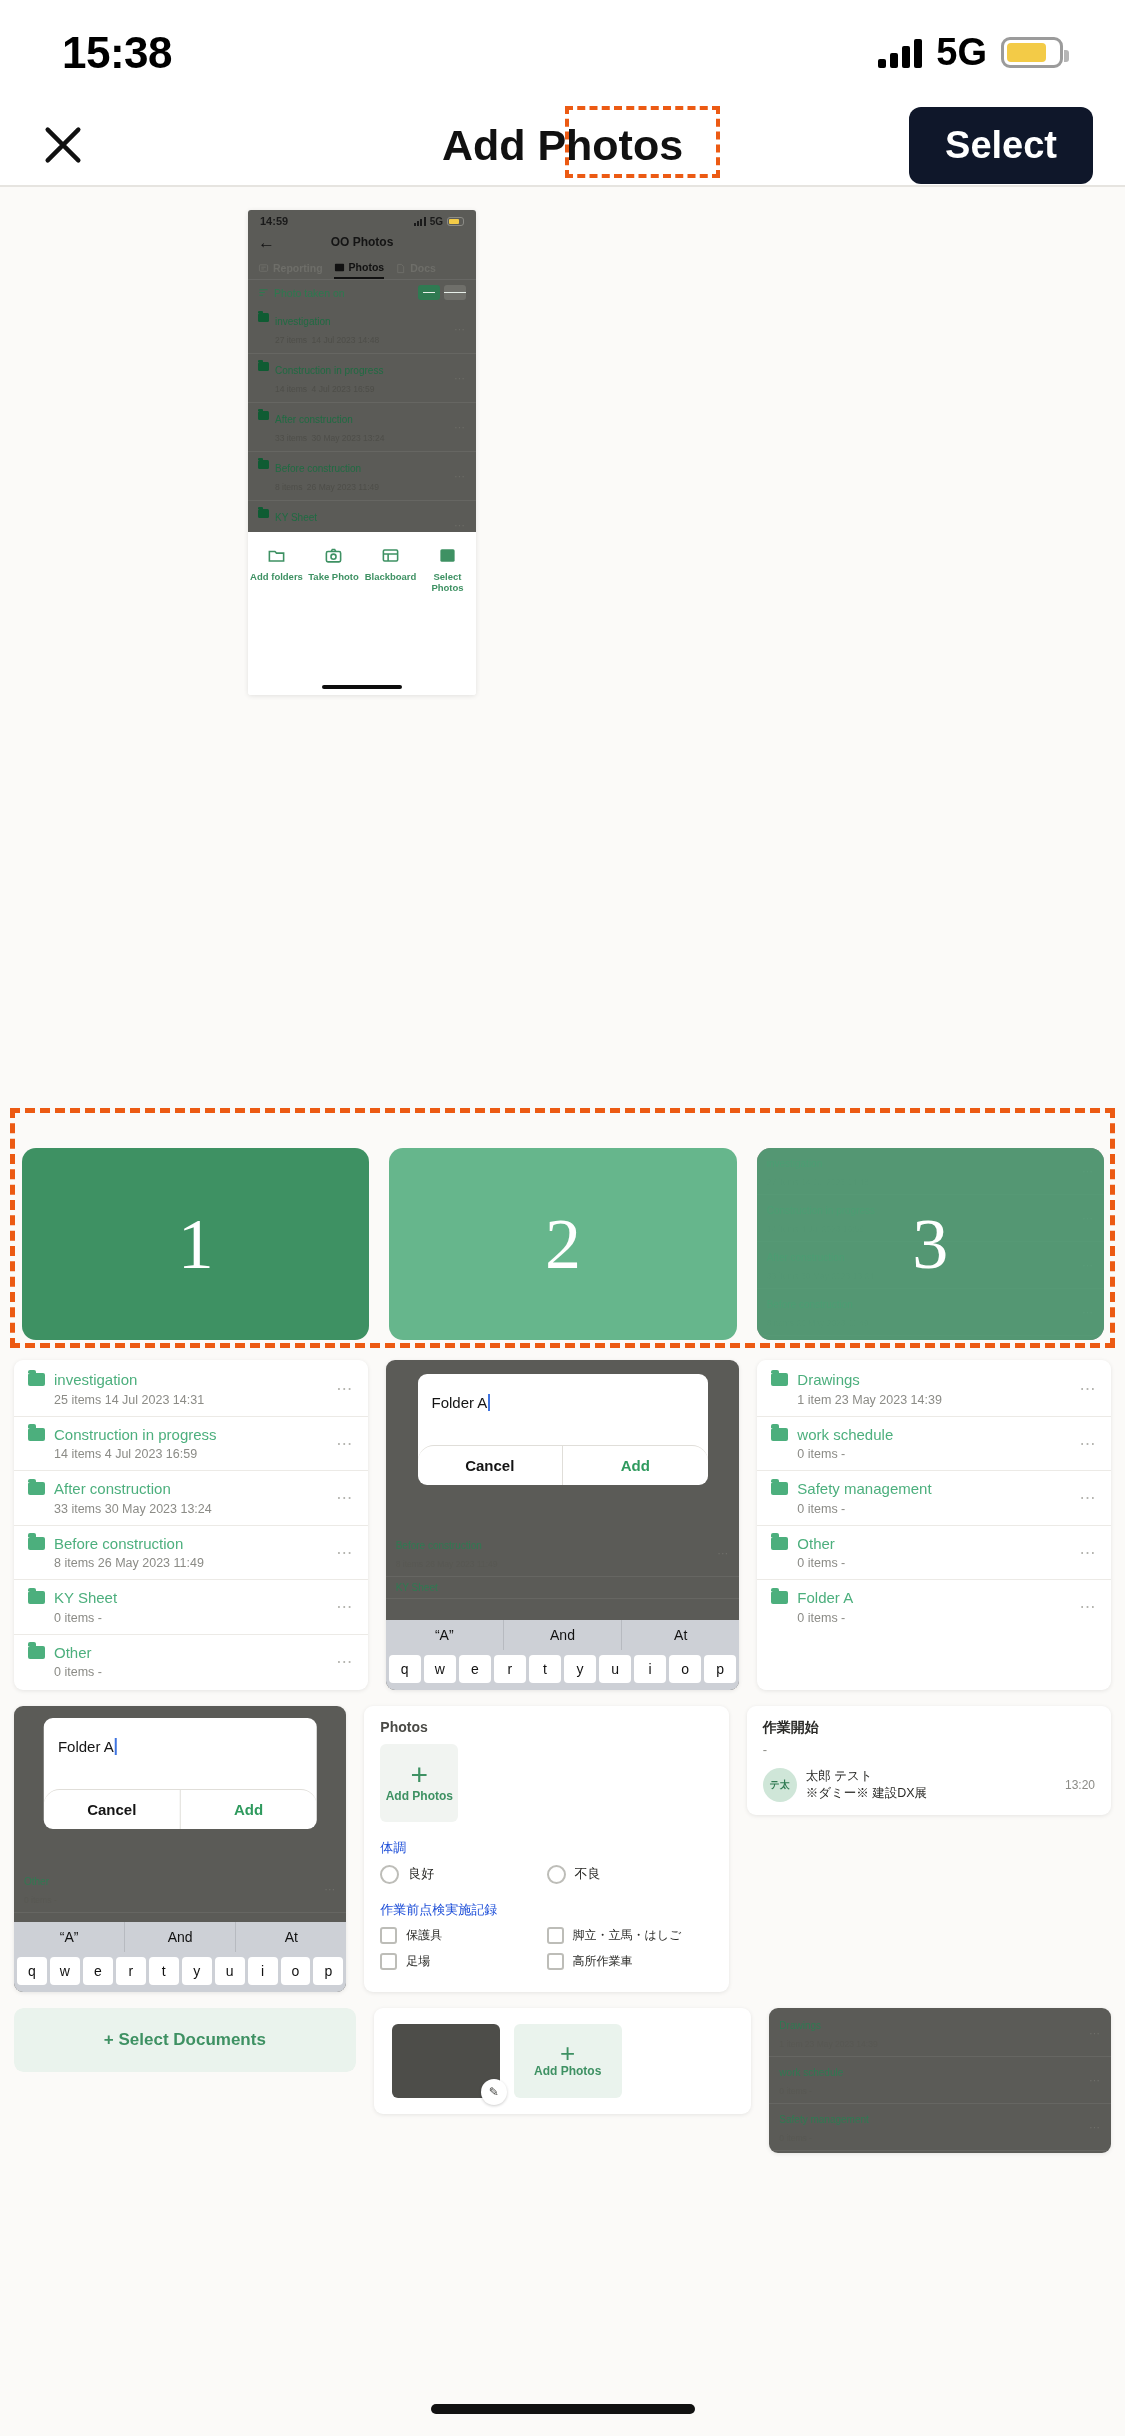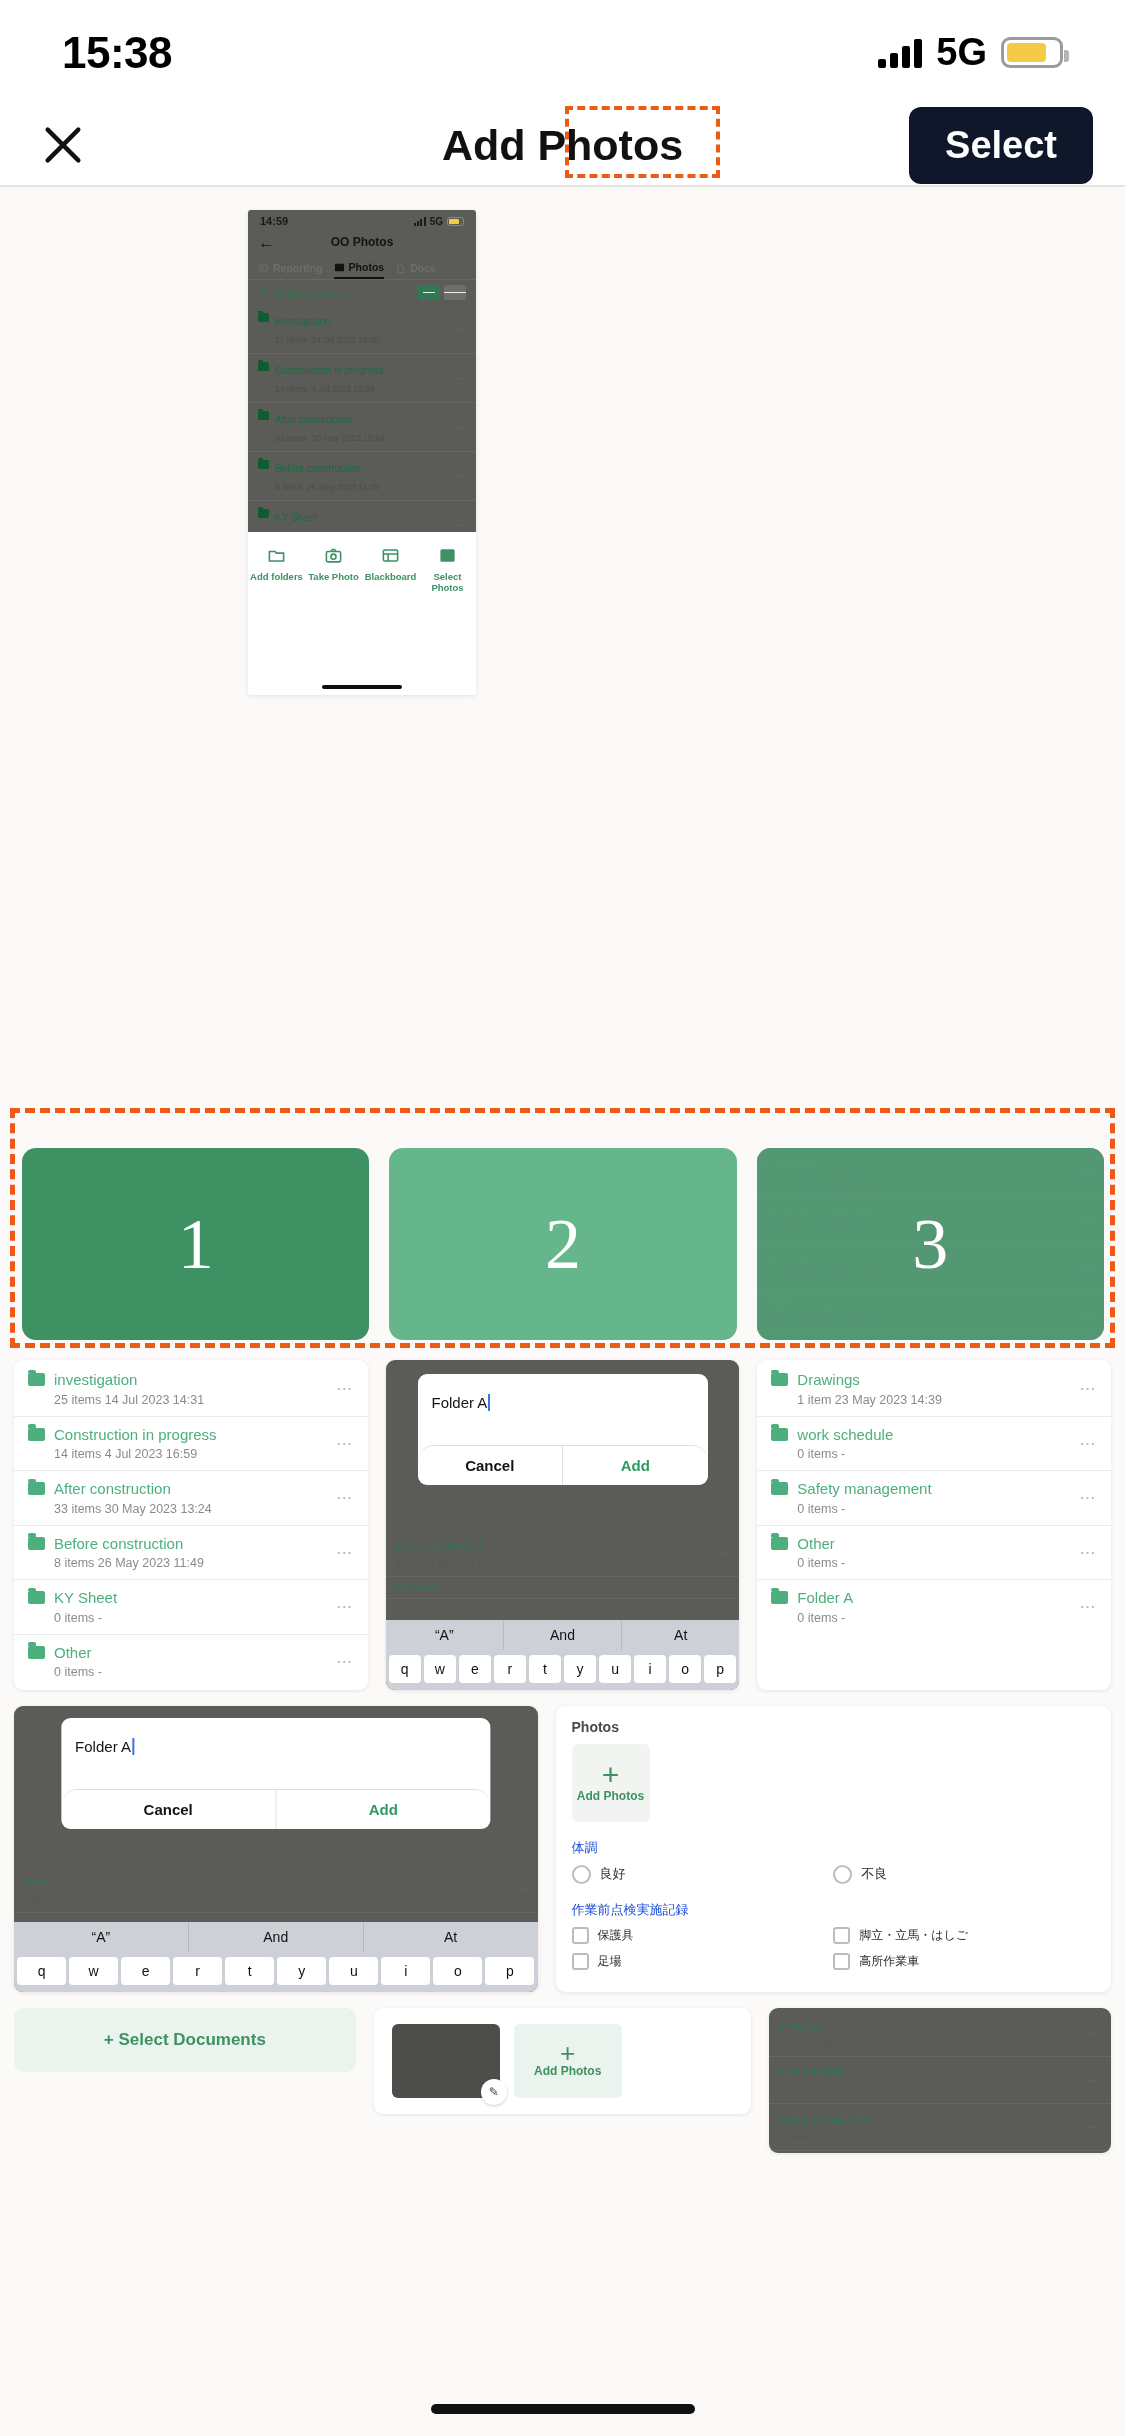--- a/index.html
+++ b/index.html
@@ -274,21 +274,21 @@
               <path d="M6 3h8l5 5v13H6z"></path>
             </svg>
           <span>Docs</span>
         </span>
       </div>
       <div class="hero-sort">
         <span class="lbl">
           <svg class="ic" viewBox="0 0 24 24" stroke="#2c7a4f" stroke-width="2.4" stroke-linecap="round">
               <path d="M4 6h16M4 12h10M4 18h6"></path>
             </svg>
-          <span>Before taken on</span>
+          <span>Photo taken on</span>
         </span>
         <span class="views">
           <span class="vbtn">
               <i></i>
             </span>
           <span class="vbtn off">
               <i></i>
               <i></i>
             </span>
         </span>
@@ -610,20 +610,29 @@
               <span class="chk"></span>
               <span>足場</span>
             </span>
           <span class="o">
               <span class="chk"></span>
               <span>高所作業車</span>
             </span>
         </div>
       </div>
 
+      <div class="th taskcard" style="align-self:flex-start">
+        <div class="ti">作業開始</div>
+        <div class="dash">-</div>
+        <div class="person">
+          <span class="av">テ太</span>
+          <span class="pn"><span>太郎 テスト</span><br><span>※ダミー※ 建設DX展</span></span>
+          <span class="tm">13:20</span>
+        </div>
+      </div>
     </div>
 
     <div class="trow" style="align-items:flex-start">
       <div class="th" style="box-shadow:none;background:transparent">
         <div class="docbtn">
           <span>+</span>
           <span>Select Documents</span>
         </div>
       </div>
       <div class="th photobar">

